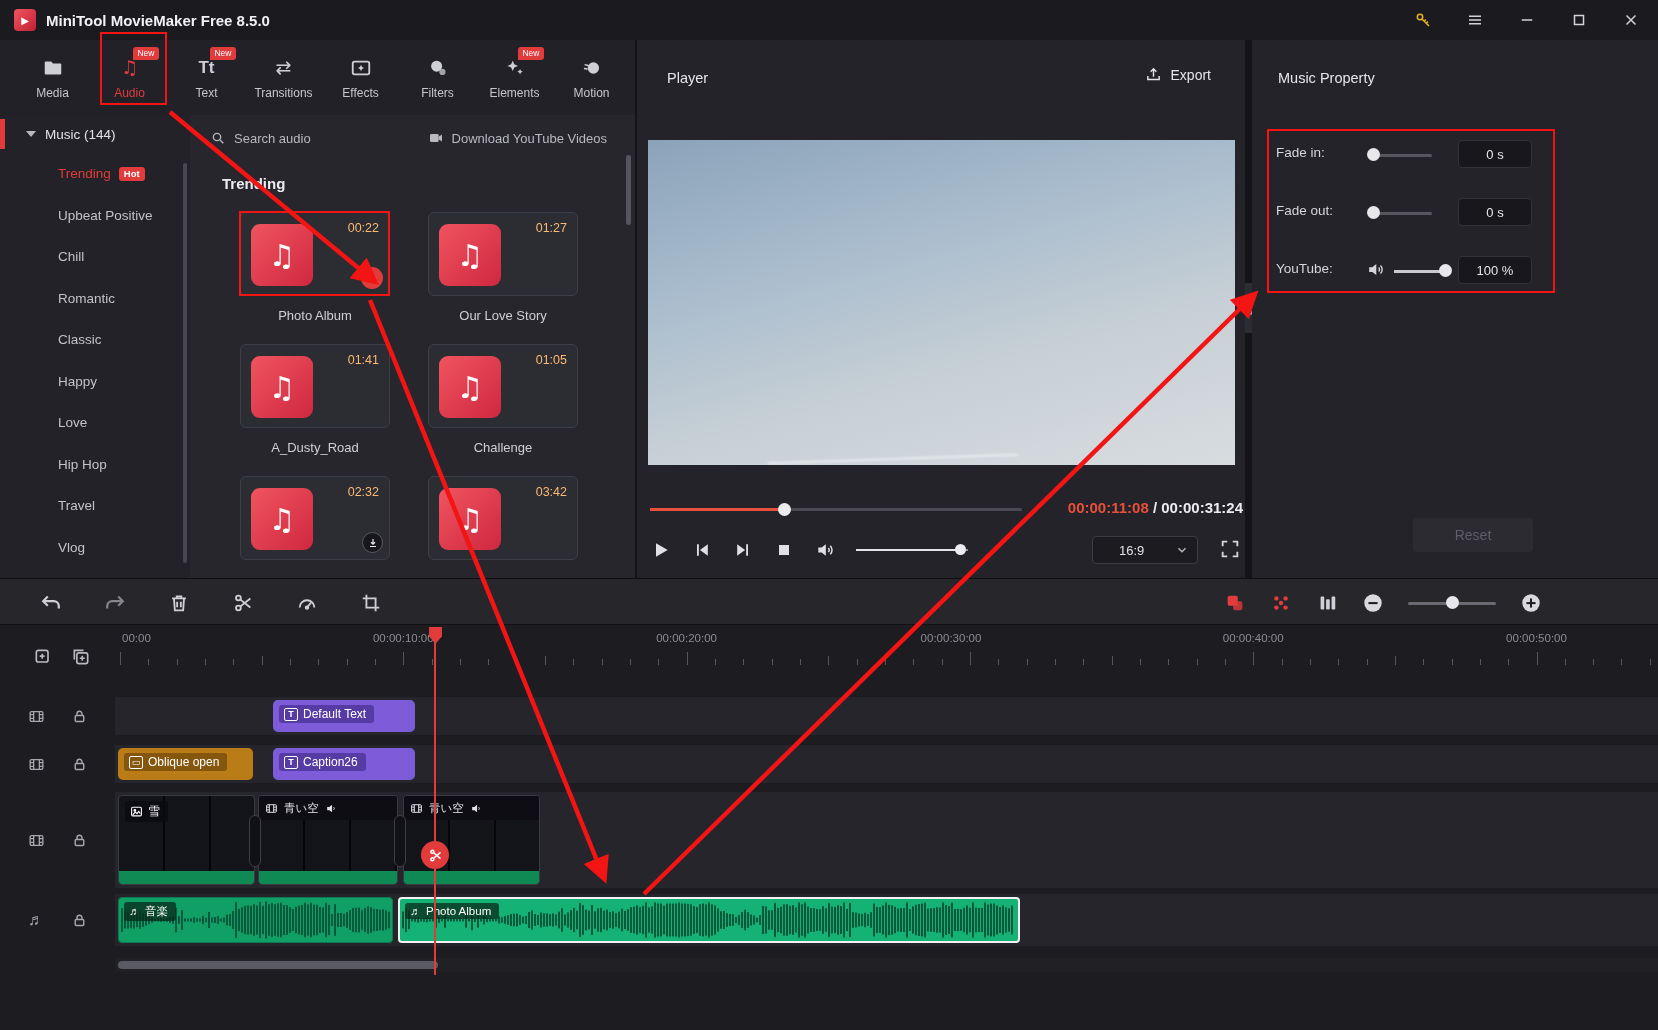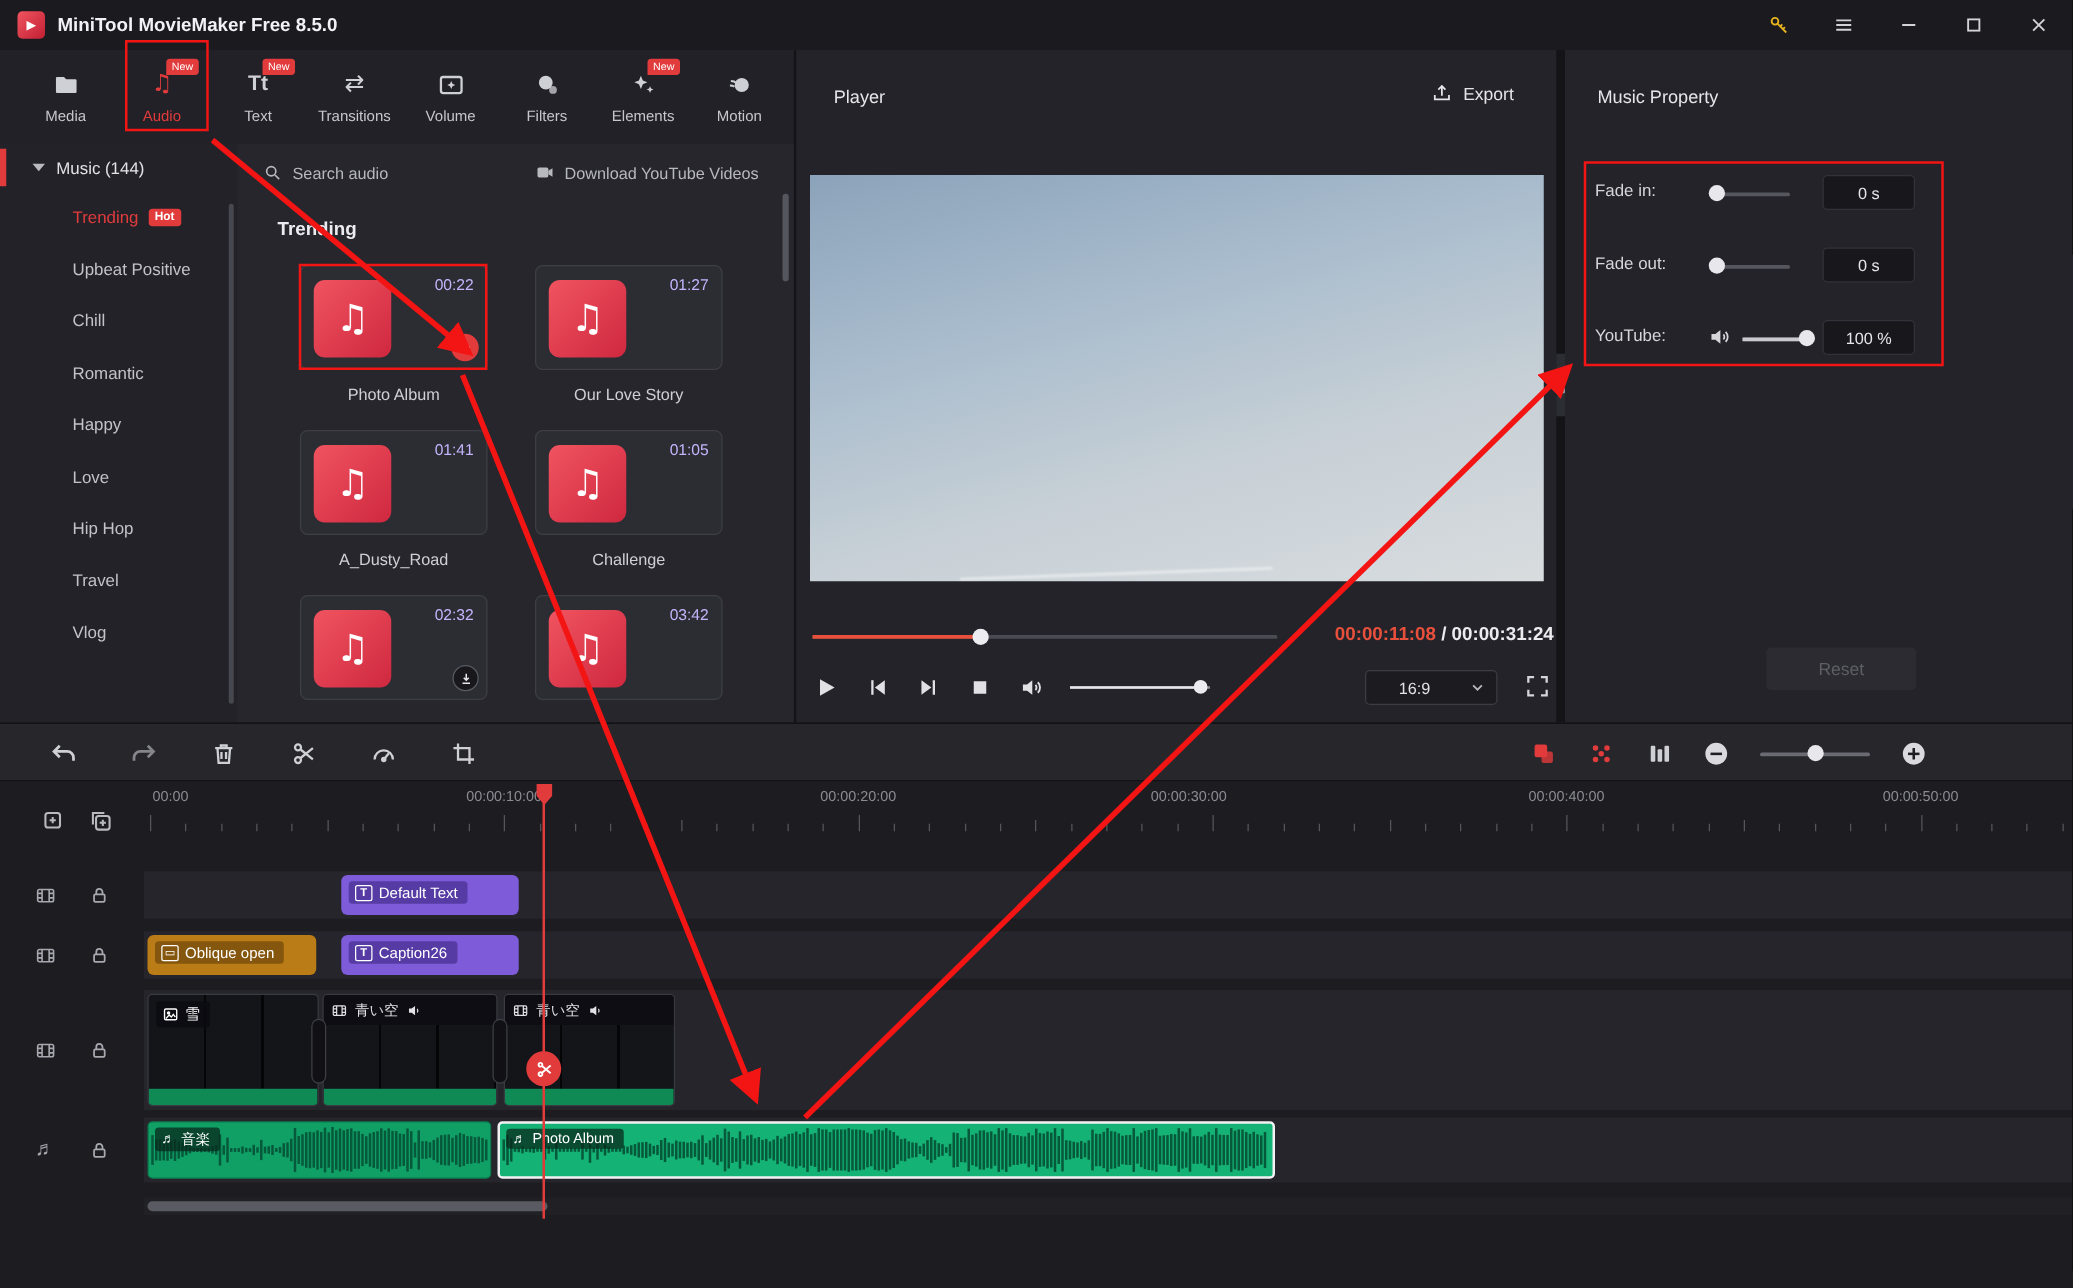--- a/index.html
+++ b/index.html
@@ -48,21 +48,21 @@
   #music-list{position:absolute;left:190px;top:75px;width:445px;height:463px;background:#26262c;overflow:hidden;}
   #search-row{position:absolute;left:0;top:10px;width:445px;height:26px;display:flex;align-items:center;font-size:13px;color:#b8b8bf;}
   #search-audio{display:flex;align-items:center;gap:8px;margin-left:20px;cursor:pointer;}
   #yt-download{display:flex;align-items:center;gap:8px;margin-left:auto;margin-right:28px;cursor:pointer;}
   #search-row svg{width:16px;height:16px;}
   #trending-title{position:absolute;left:32px;top:60px;font-size:15px;font-weight:bold;color:#ececf0;}
   #cards{position:absolute;left:50px;top:97px;display:grid;grid-template-columns:150px 150px;column-gap:38px;row-gap:18px;}
   .card{position:relative;width:150px;height:84px;background:#2c2c33;border:1px solid #3e3e46;border-radius:6px;cursor:pointer;}
   .tile{position:absolute;left:10px;top:11px;width:62px;height:62px;border-radius:9px;background:linear-gradient(135deg,#f0545f,#cf2840);display:flex;align-items:center;justify-content:center;}
   .tile .g{color:#fff;font-size:30px;font-family:"DejaVu Sans",sans-serif;}
-  .dur{position:absolute;top:8px;right:10px;font-size:12.5px;color:#c4b5fd;}
+  .dur{position:absolute;top:8px;right:10px;font-size:12.5px;color:#fdba74;}
   .add-btn{position:absolute;right:6px;bottom:6px;width:22px;height:22px;border-radius:50%;background:var(--accent-red,#e23b3c);color:#fff;font-size:15px;font-weight:bold;display:flex;align-items:center;justify-content:center;cursor:pointer;}
   .dl-btn{position:absolute;right:6px;bottom:6px;width:21px;height:21px;border-radius:50%;background:#17171c;border:1px solid #5a5a62;display:flex;align-items:center;justify-content:center;cursor:pointer;}
   .dl-btn svg{width:12px;height:12px;}
   .card-label{margin-top:12px;width:150px;text-align:center;font-size:13px;color:#cfcfd5;height:18px;}
   #music-scroll{position:absolute;right:4px;top:40px;width:5px;height:70px;background:#55555e;border-radius:3px;}
 
   
   #player-title{position:absolute;left:30px;top:30px;font-size:14.5px;color:#e6e6ea;}
   #export-btn{position:absolute;right:42px;top:26px;display:flex;align-items:center;gap:9px;font-size:14px;color:#e6e6ea;cursor:pointer;}
   #export-btn svg{width:17px;height:17px;}
@@ -231,21 +231,21 @@
         </div>
         <div class="tab">
           <div class="tab-icon-wrap">
             <span class="icn ">
               <svg viewBox="0 0 24 24">
                 <rect x="3" y="5" width="18" height="14" rx="2" fill="none" stroke="currentColor" stroke-width="2"></rect>
                 <path d="M12 8.5l1.1 2.4 2.4 1.1-2.4 1.1L12 15.5l-1.1-2.4-2.4-1.1 2.4-1.1z" fill="currentColor"></path>
               </svg>
             </span>
           </div>
-          <div class="tab-label">Volume</div>
+          <div class="tab-label">Effects</div>
         </div>
         <div class="tab">
           <div class="tab-icon-wrap">
             <span class="icn ">
               <svg viewBox="0 0 24 24">
                 <circle cx="10.5" cy="10" r="6" fill="currentColor"></circle>
                 <circle cx="16.8" cy="16.3" r="3.4" fill="currentColor" opacity=".75"></circle>
               </svg>
             </span>
           </div>
@@ -288,20 +288,23 @@
             <span class="hot-badge">Hot</span>
           </div>
           <div class="side-item">
             <span>Upbeat Positive</span>
           </div>
           <div class="side-item">
             <span>Chill</span>
           </div>
           <div class="side-item">
             <span>Romantic</span>
+          </div>
+          <div class="side-item">
+            <span>Classic</span>
           </div>
           <div class="side-item">
             <span>Happy</span>
           </div>
           <div class="side-item">
             <span>Love</span>
           </div>
           <div class="side-item">
             <span>Hip Hop</span>
           </div>

